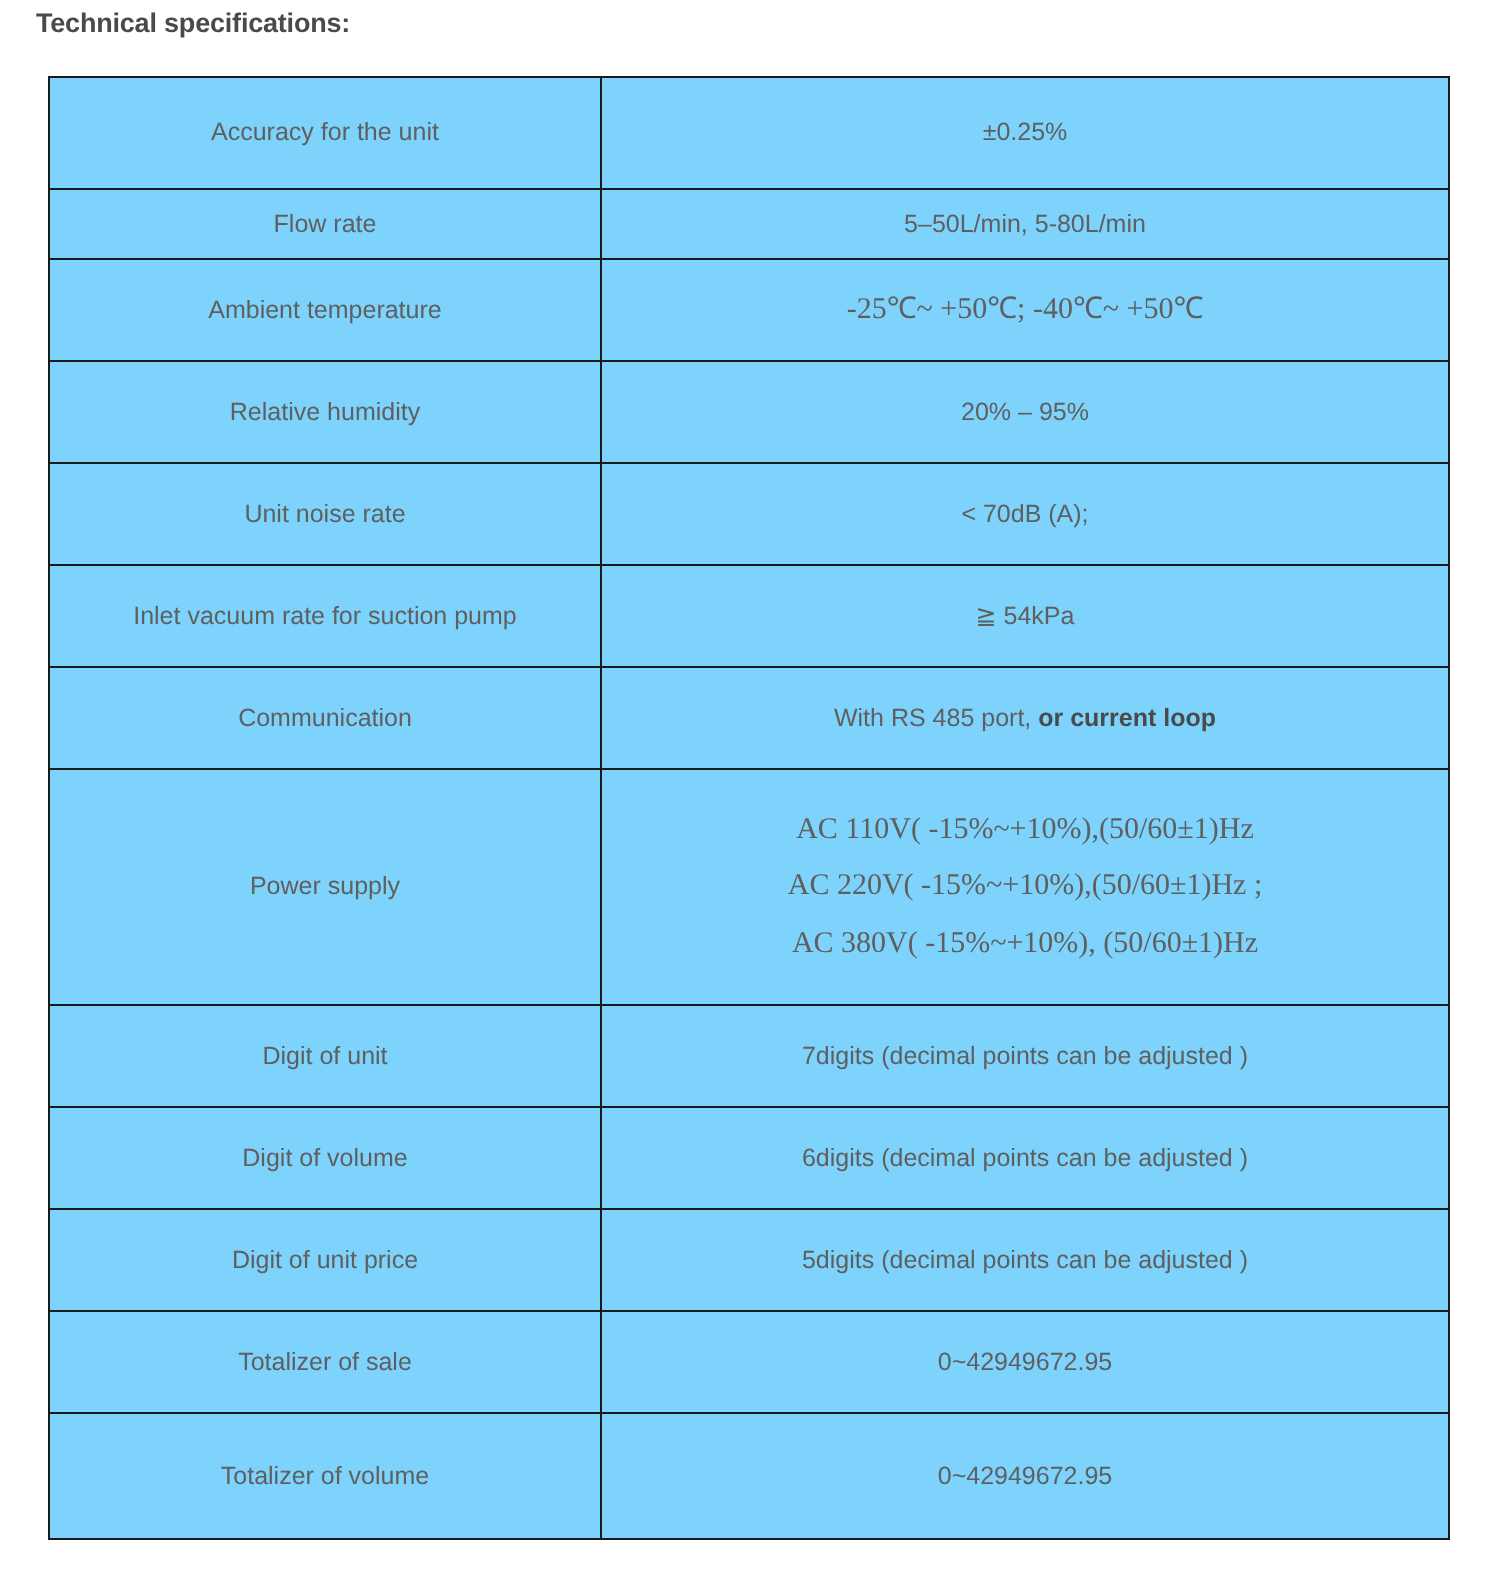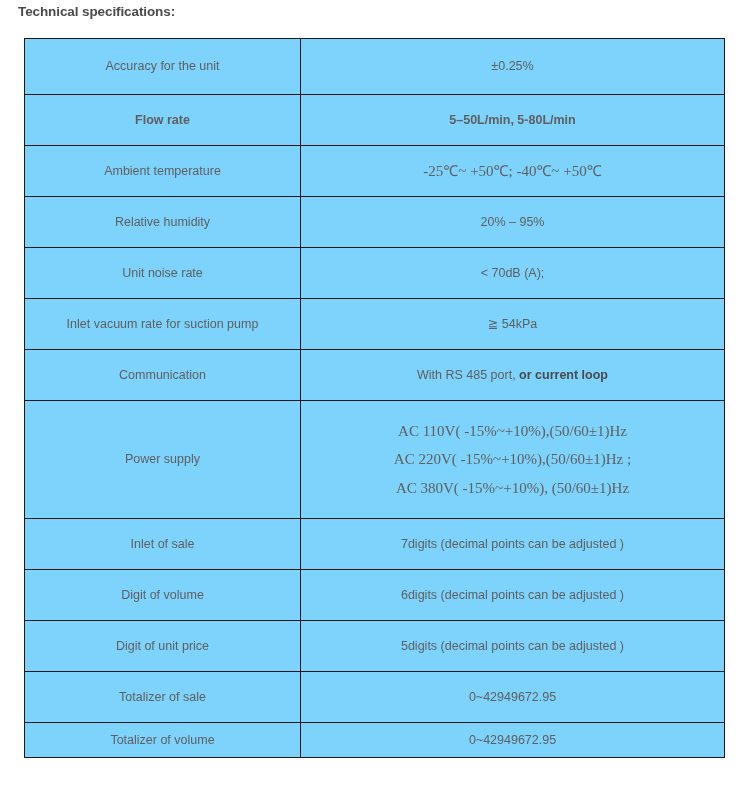--- a/index.html
+++ b/index.html
@@ -73,21 +73,21 @@
 <table id="spec-table">
   <colgroup>
     <col class="c-label">
     <col class="c-value">
   </colgroup>
   <tbody id="spec-table-body">
       <tr style="height: 56px;">
         <td><span class="cell-label">Accuracy for the unit</span></td>
         <td><span class="cell-value">±0.25%</span></td>
       </tr>
-      <tr style="height: 51px; font-weight: bold;">
+      <tr style="height: 35px;">
         <td><span class="cell-label">Flow rate</span></td>
         <td><span class="cell-value">5–50L/min,  5-80L/min</span></td>
       </tr>
       <tr style="height: 51px; padding-left: 43px;">
         <td><span class="cell-label">Ambient temperature</span></td>
         <td><span class="cell-value serifish">-25℃~ +50℃; -40℃~ +50℃</span></td>
       </tr>
       <tr style="height: 51px;">
         <td><span class="cell-label">Relative humidity</span></td>
         <td><span class="cell-value">20% – 95%</span></td>
@@ -108,33 +108,33 @@
         <td><span class="cell-label">Power supply</span></td>
         <td>
           <span class="multiline-value serifish">
             <span class="line">AC 110V( -15%~+10%),(50/60±1)Hz</span>
             <span class="line">AC 220V( -15%~+10%),(50/60±1)Hz ;</span>
             <span class="line">AC 380V( -15%~+10%), (50/60±1)Hz</span>
           </span>
         </td>
       </tr>
       <tr style="height: 51px;">
-        <td><span class="cell-label">Inlet of sale</span></td>
+        <td><span class="cell-label">Digit of unit</span></td>
         <td><span class="cell-value">7digits (decimal points can be adjusted )</span></td>
       </tr>
       <tr style="height: 51px;">
         <td><span class="cell-label">Digit of volume</span></td>
         <td><span class="cell-value">6digits (decimal points can be adjusted )</span></td>
       </tr>
       <tr style="height: 51px;">
         <td><span class="cell-label">Digit of unit price</span></td>
         <td><span class="cell-value">5digits (decimal points can be adjusted )</span></td>
       </tr>
       <tr style="height: 51px;">
         <td><span class="cell-label">Totalizer of sale</span></td>
         <td><span class="cell-value">0~42949672.95</span></td>
       </tr>
-      <tr style="height: 35px;">
+      <tr style="height: 63px;">
         <td><span class="cell-label">Totalizer of volume</span></td>
         <td><span class="cell-value">0~42949672.95</span></td>
       </tr>
     </tbody>
 </table>
 
 </body></html>

